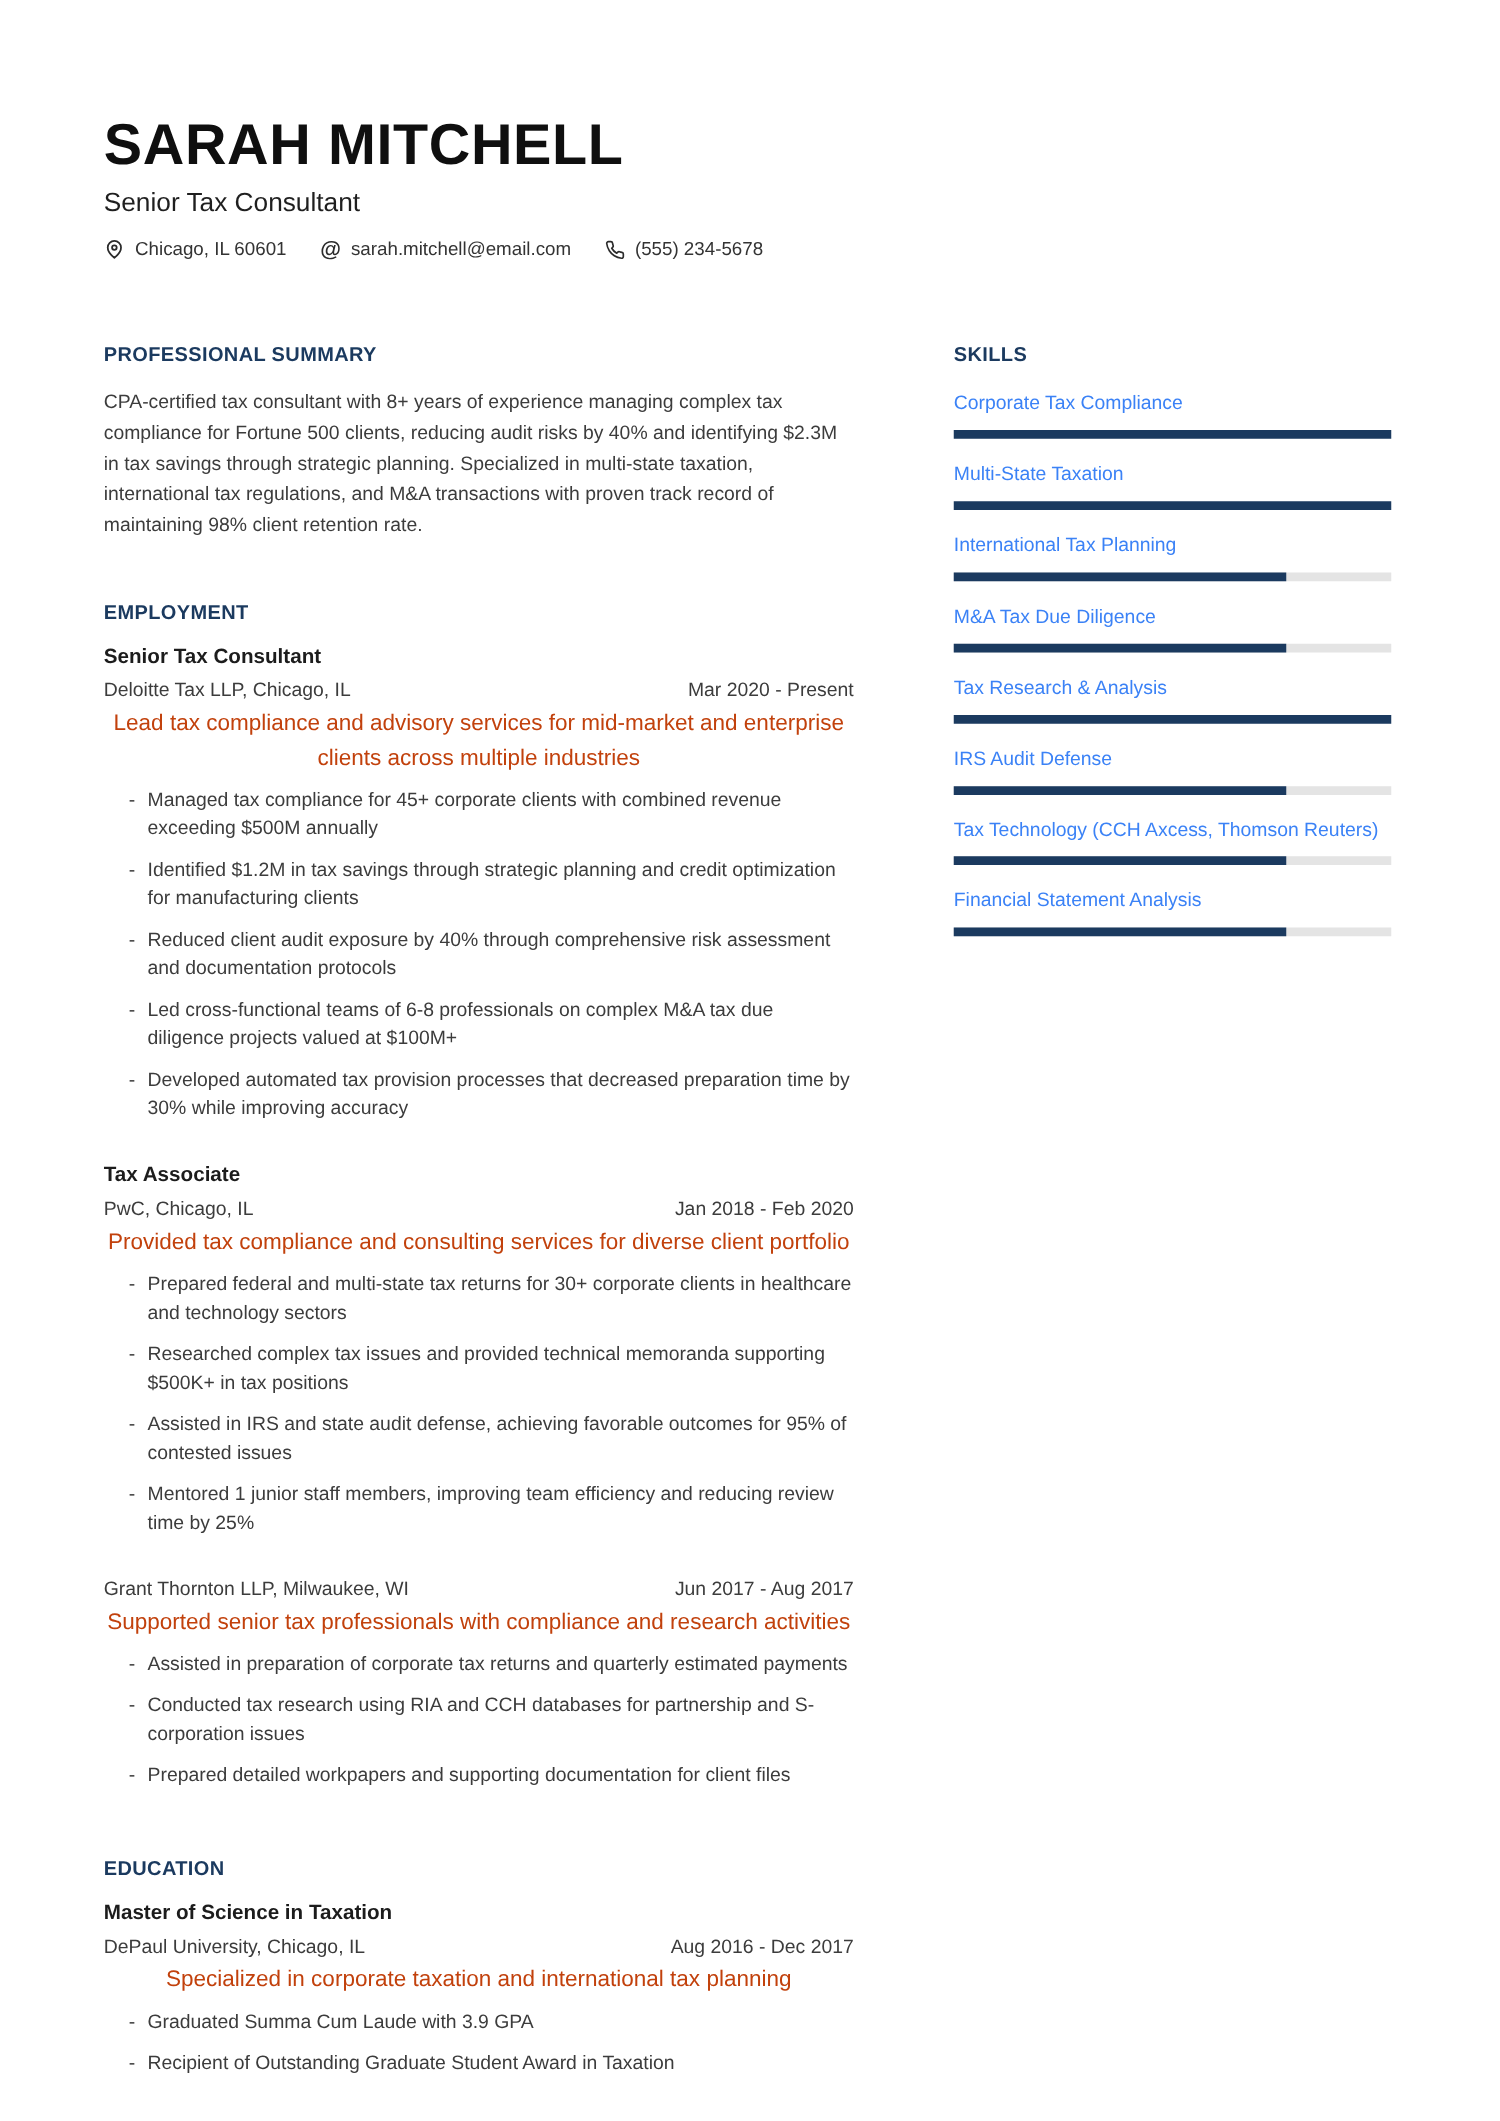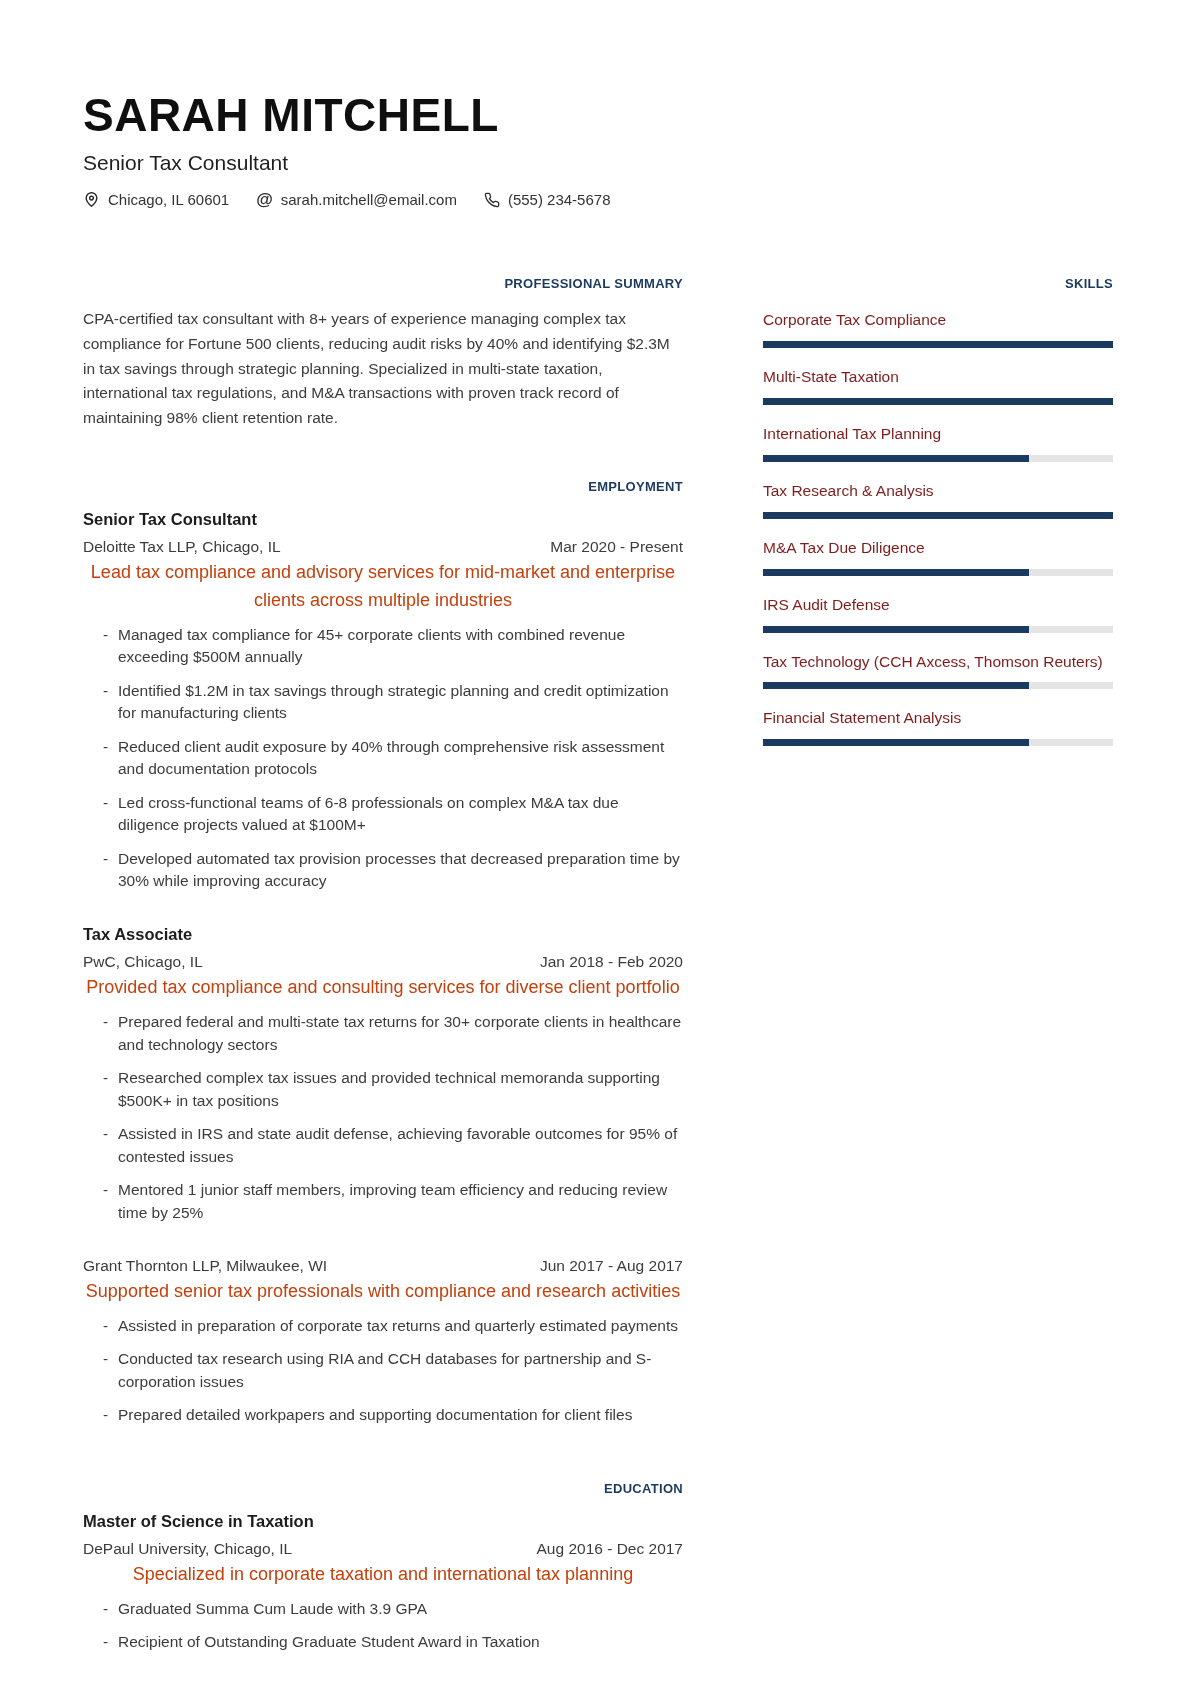--- a/index.html
+++ b/index.html
@@ -22,22 +22,22 @@
   .contact-item { display:flex; align-items:center; gap:8px; font-size:15px; color:#333; }
   .contact-item svg { display:block; }
   .at-glyph { font-size:17px; font-weight:600; color:#2b2b2b; line-height:1; }
 
   
   .content { display:flex; gap:80px; margin-top:68px; }
   .main-col { width:600px; flex:0 0 600px; }
   .side-col { width:350px; flex:0 0 350px; }
 
   .section-heading {
-    font-size:13px; font-weight:700; letter-spacing:.3px;
-    color:#1b3a5f; margin-bottom:16px;text-align:right;
+    font-size:16px; font-weight:700; letter-spacing:.3px;
+    color:#1b3a5f; margin-bottom:16px;
   }
 
   
   .summary-text { font-size:15.5px; line-height:1.6; color:#3c3c3c; }
 
   
   .section-block { margin-top:48px; }
   .job { margin-top:13px; }
   .job + .job { margin-top:33px; }
   .job-title { font-size:16.5px; font-weight:700; color:#1c1c1c; margin-bottom:9px; }
@@ -46,21 +46,21 @@
   .job-desc { font-size:18px; line-height:1.55; color:#c2410c; margin-bottom:9px;text-align:center; }
   .bullets { list-style:none; margin-left:20px; }
   .bullets li {
     position:relative; padding-left:15px; font-size:15.5px;
     line-height:1.45; color:#3c3c3c; margin-bottom:11px;
   }
   .bullets li::before { content:"-"; position:absolute; left:0; top:0; color:#3c3c3c; }
 
   
   .skill { margin-bottom:15px; }
-  .skill-name { font-size:15.5px; line-height:1.35; color:#7f1d1d; margin-bottom:10px;margin-top:19px; }
+  .skill-name { font-size:15.5px; line-height:1.35; color:#3b82f6; margin-bottom:10px;margin-top:19px; }
   .skill-bar { width:100%; height:7px; background:#e4e4e4; }
   .skill-fill { height:100%; background:#1b3a5f; }
 </style>
 </head>
 <body>
 
 <div class="page">
 
   <div>
     <div class="name">SARAH MITCHELL</div>
@@ -183,29 +183,29 @@
             <div class="skill-fill" style="width: 100%;"></div>
           </div>
       </div>
       <div class="skill">
         <div class="skill-name">International Tax Planning</div>
         <div class="skill-bar">
             <div class="skill-fill" style="width: 76%;"></div>
           </div>
       </div>
       <div class="skill">
+        <div class="skill-name">M&amp;A Tax Due Diligence</div>
+        <div class="skill-bar">
+            <div class="skill-fill" style="width: 76%;"></div>
+          </div>
+      </div>
+      <div class="skill">
         <div class="skill-name">Tax Research &amp; Analysis</div>
         <div class="skill-bar">
             <div class="skill-fill" style="width: 100%;"></div>
-          </div>
-      </div>
-      <div class="skill">
-        <div class="skill-name">M&amp;A Tax Due Diligence</div>
-        <div class="skill-bar">
-            <div class="skill-fill" style="width: 76%;"></div>
           </div>
       </div>
       <div class="skill">
         <div class="skill-name">IRS Audit Defense</div>
         <div class="skill-bar">
             <div class="skill-fill" style="width: 76%;"></div>
           </div>
       </div>
       <div class="skill">
         <div class="skill-name">Tax Technology (CCH Axcess, Thomson Reuters)</div>

